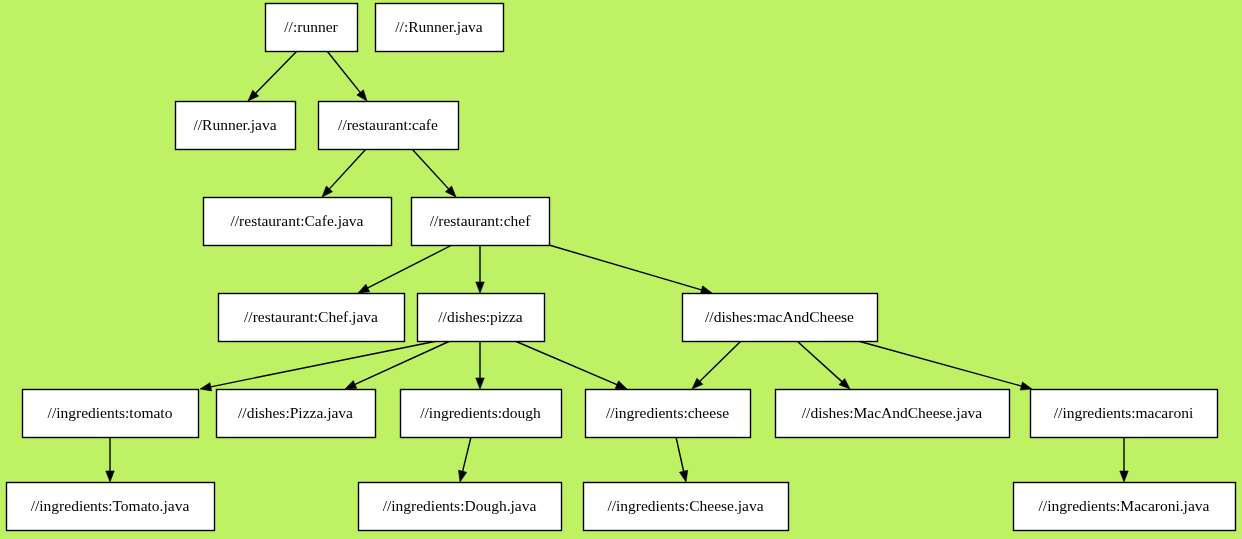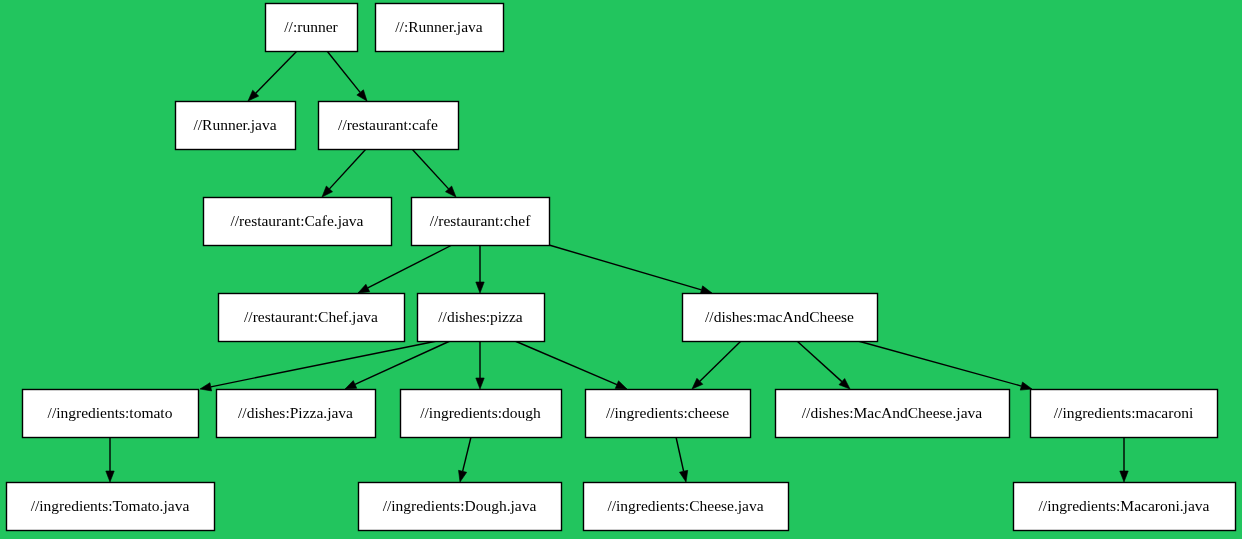--- a/index.html
+++ b/index.html
@@ -4,21 +4,21 @@
 <style>
   html, body {
     margin: 0;
     padding: 0;
     background: #ffffff;
   }
   #graph-canvas {
     position: relative;
     width: 1242px;
     height: 539px;
-    background: #22c55e;
+    background: #bef264;
     overflow: hidden;
     font-family: "Liberation Serif", "DejaVu Serif", serif;
   }
   svg.graph-svg {
     position: absolute;
     left: 0;
     top: 0;
     width: 1242px;
     height: 539px;
     display: block;

